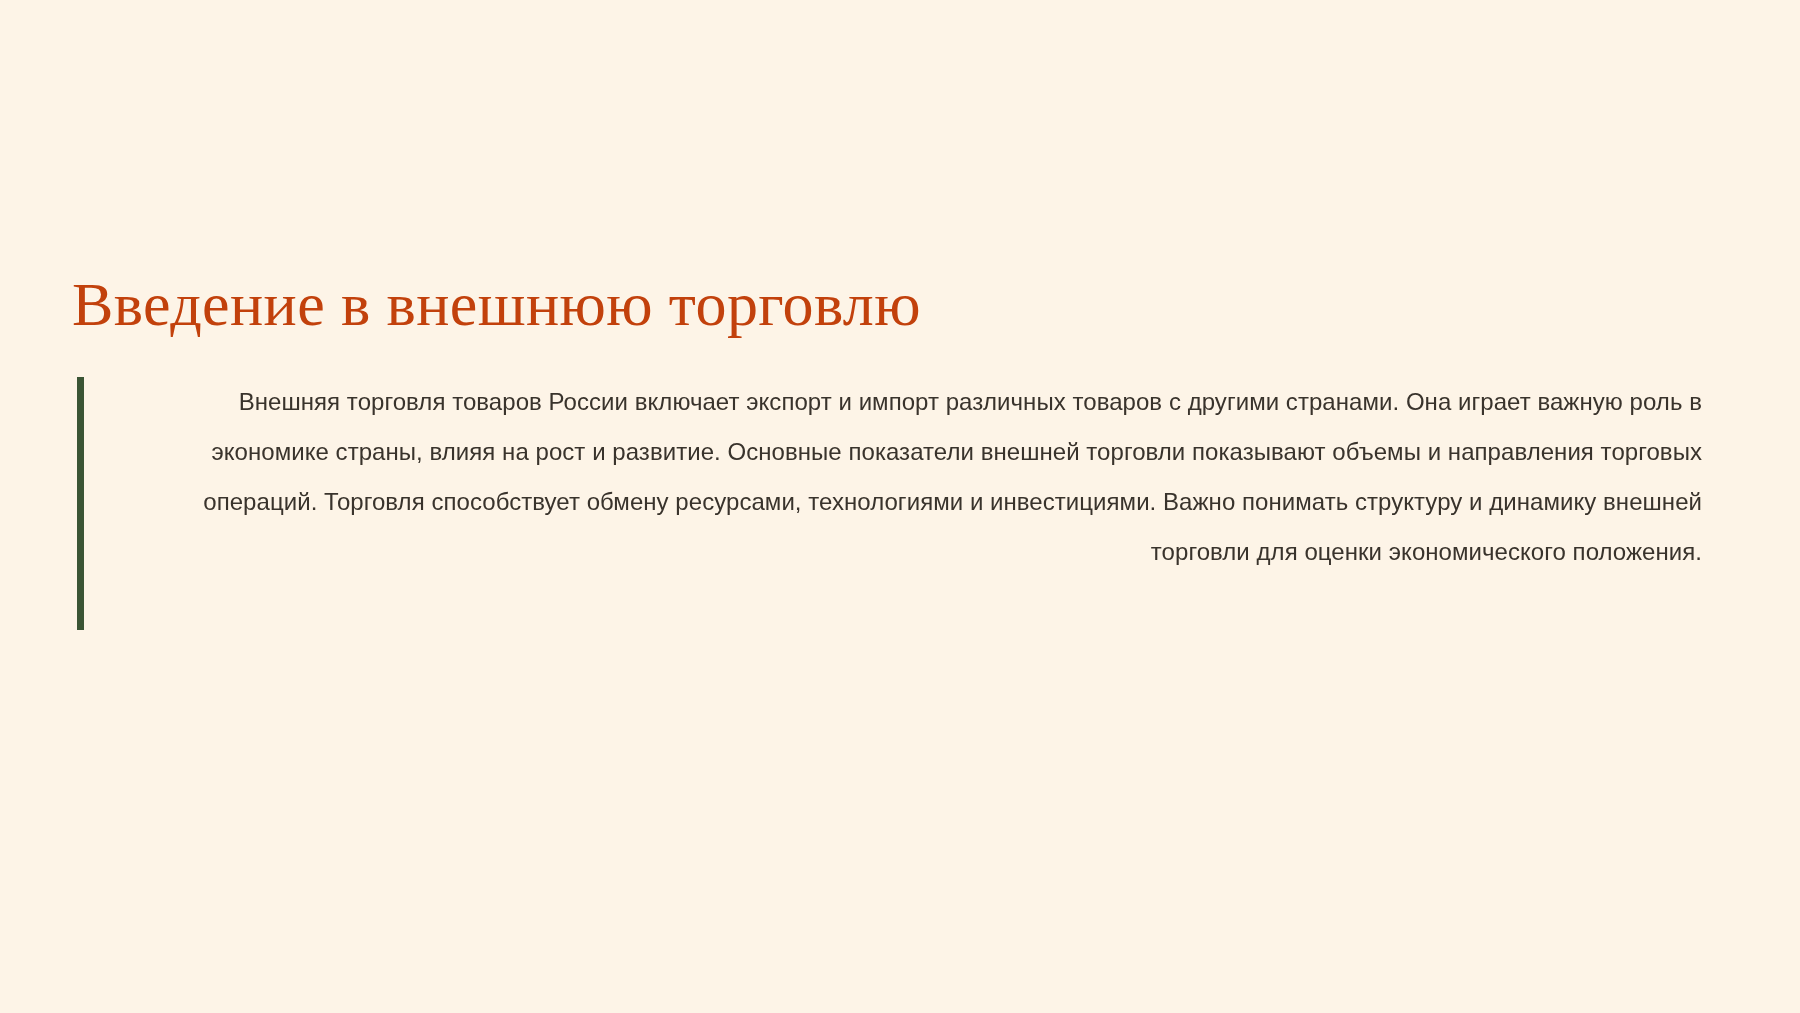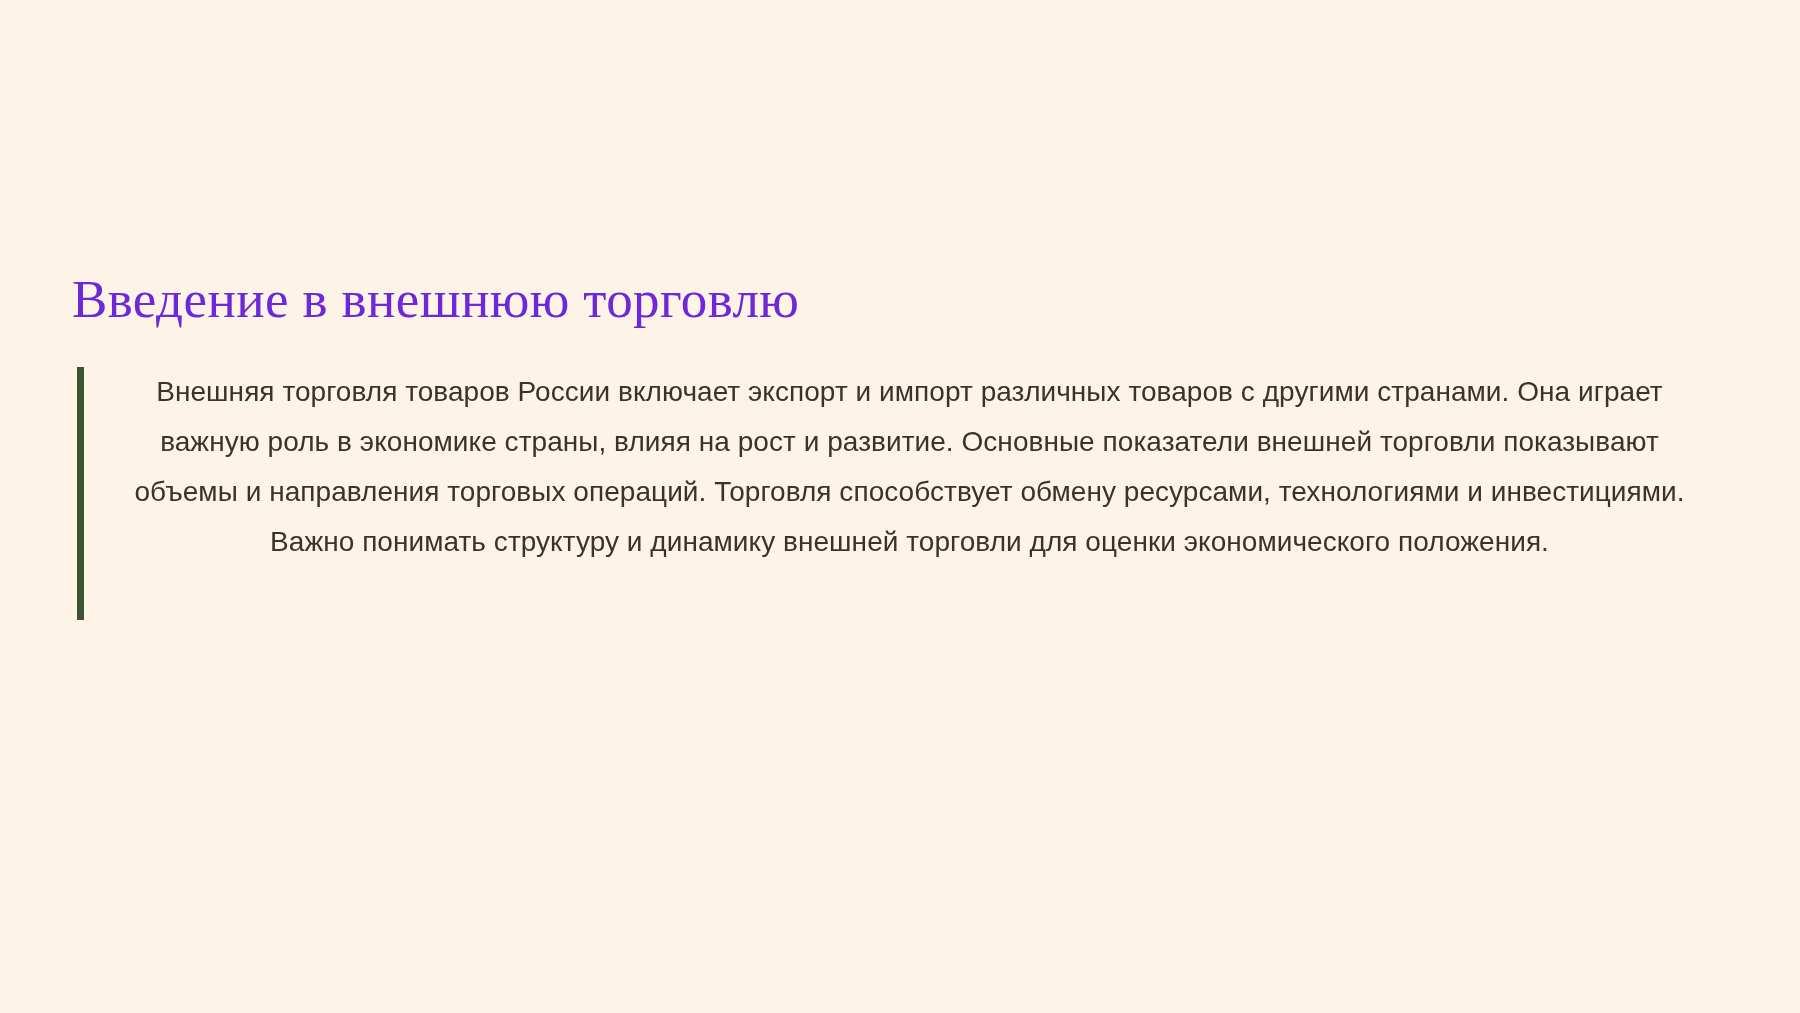--- a/index.html
+++ b/index.html
@@ -27,24 +27,24 @@
   .content {
     position: absolute;
     left: 72px;
     top: 270px;
     width: 1660px;
   }
 
   .page-title {
     font-family: "Liberation Serif", "DejaVu Serif", serif;
     font-weight: 400;
-    font-size: 53px;
+    font-size: 62px;
     line-height: 1.12;
     letter-spacing: 0.4px;
-    color: #6d28d9;
+    color: #c2410c;
     margin: 0 0 38px 0;
     white-space: nowrap;
   }
 
   .intro-block {
     position: relative;
     padding-left: 45px;
     min-height: 254px;
   }
 
@@ -53,27 +53,27 @@
     left: 5px;
     top: 0;
     width: 7px;
     height: 253px;
     background: #3a5434;
   }
 
   .intro-paragraph {
     margin: 0;
     font-family: "Liberation Sans", "DejaVu Sans", sans-serif;
-    font-size: 28px;
+    font-size: 24px;
     line-height: 50px;
     color: #39332c;
     font-weight: 400;
     letter-spacing: 0.05px;
     max-width: 1585px;
-    text-align: center;
+    text-align: right;
   }
 </style>
 </head>
 <body>
 
 <div class="slide">
 
   <div class="content">
 
     <h1 class="page-title">Введение в внешнюю торговлю</h1>

